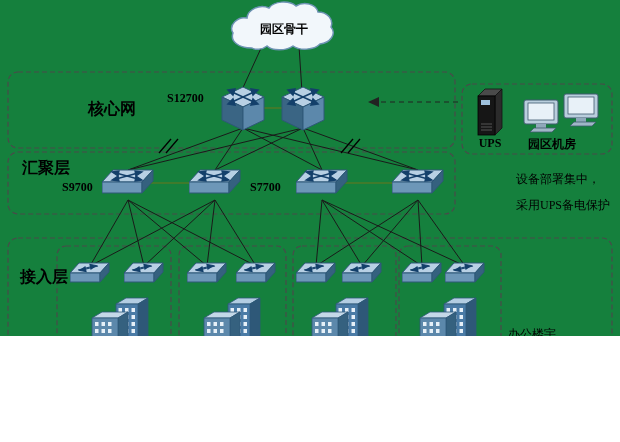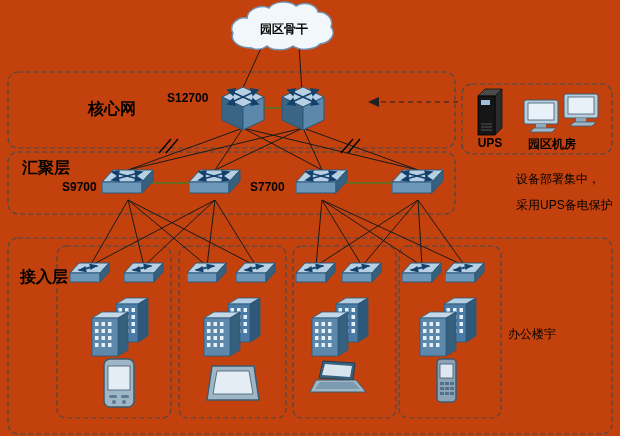--- a/index.html
+++ b/index.html
@@ -1,16 +1,16 @@
 <!DOCTYPE html>
 <html><head>
 <meta charset="utf-8">
 <style>
   html,body{margin:0;padding:0;background:#fff;}
-  #canvas{position:relative;width:620px;height:436px;background:#c2410c;font-family:Liberation Sans, sans-serif;overflow:hidden;}
+  #canvas{position:relative;width:620px;height:336px;background:#15803d;font-family:Liberation Serif, serif;overflow:hidden;}
   svg.layer{position:absolute;left:0;top:0;}
   .label{position:absolute;color:#000;white-space:nowrap;}
   .b{font-weight:bold;}
   .s13{font-size:16px;}
   .s12{font-size:12px;}
   .note{white-space:pre-line;line-height:26px;margin-left:48px;}
   .ctr{text-align:center;}
 </style>
 </head>
 <body>

